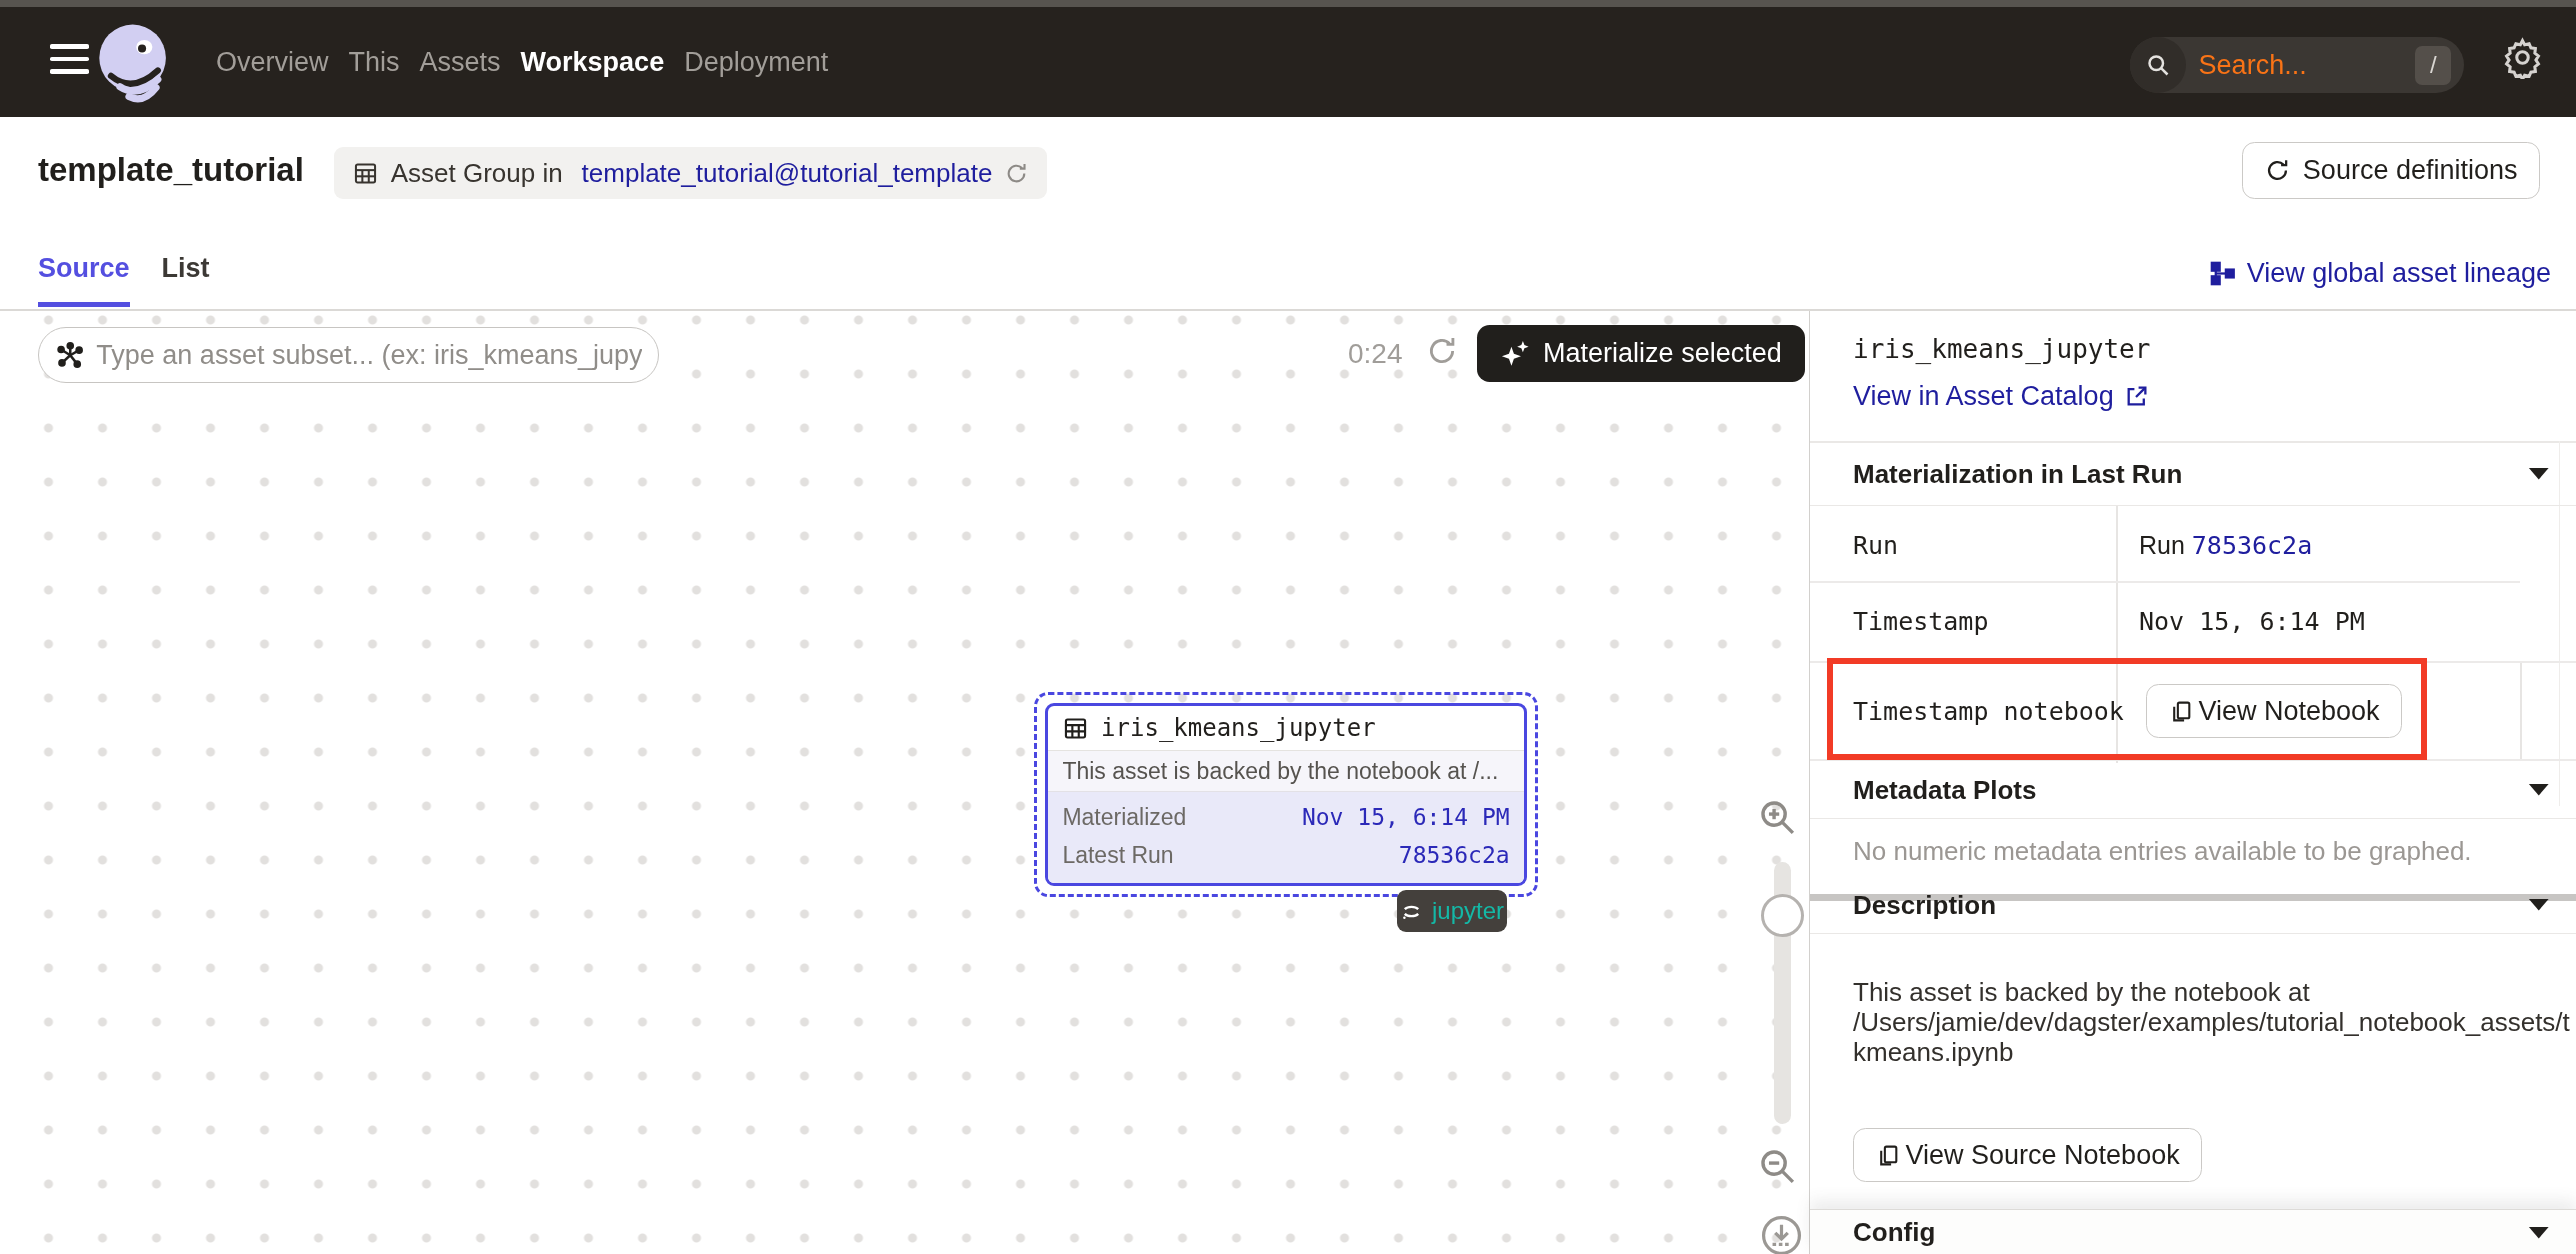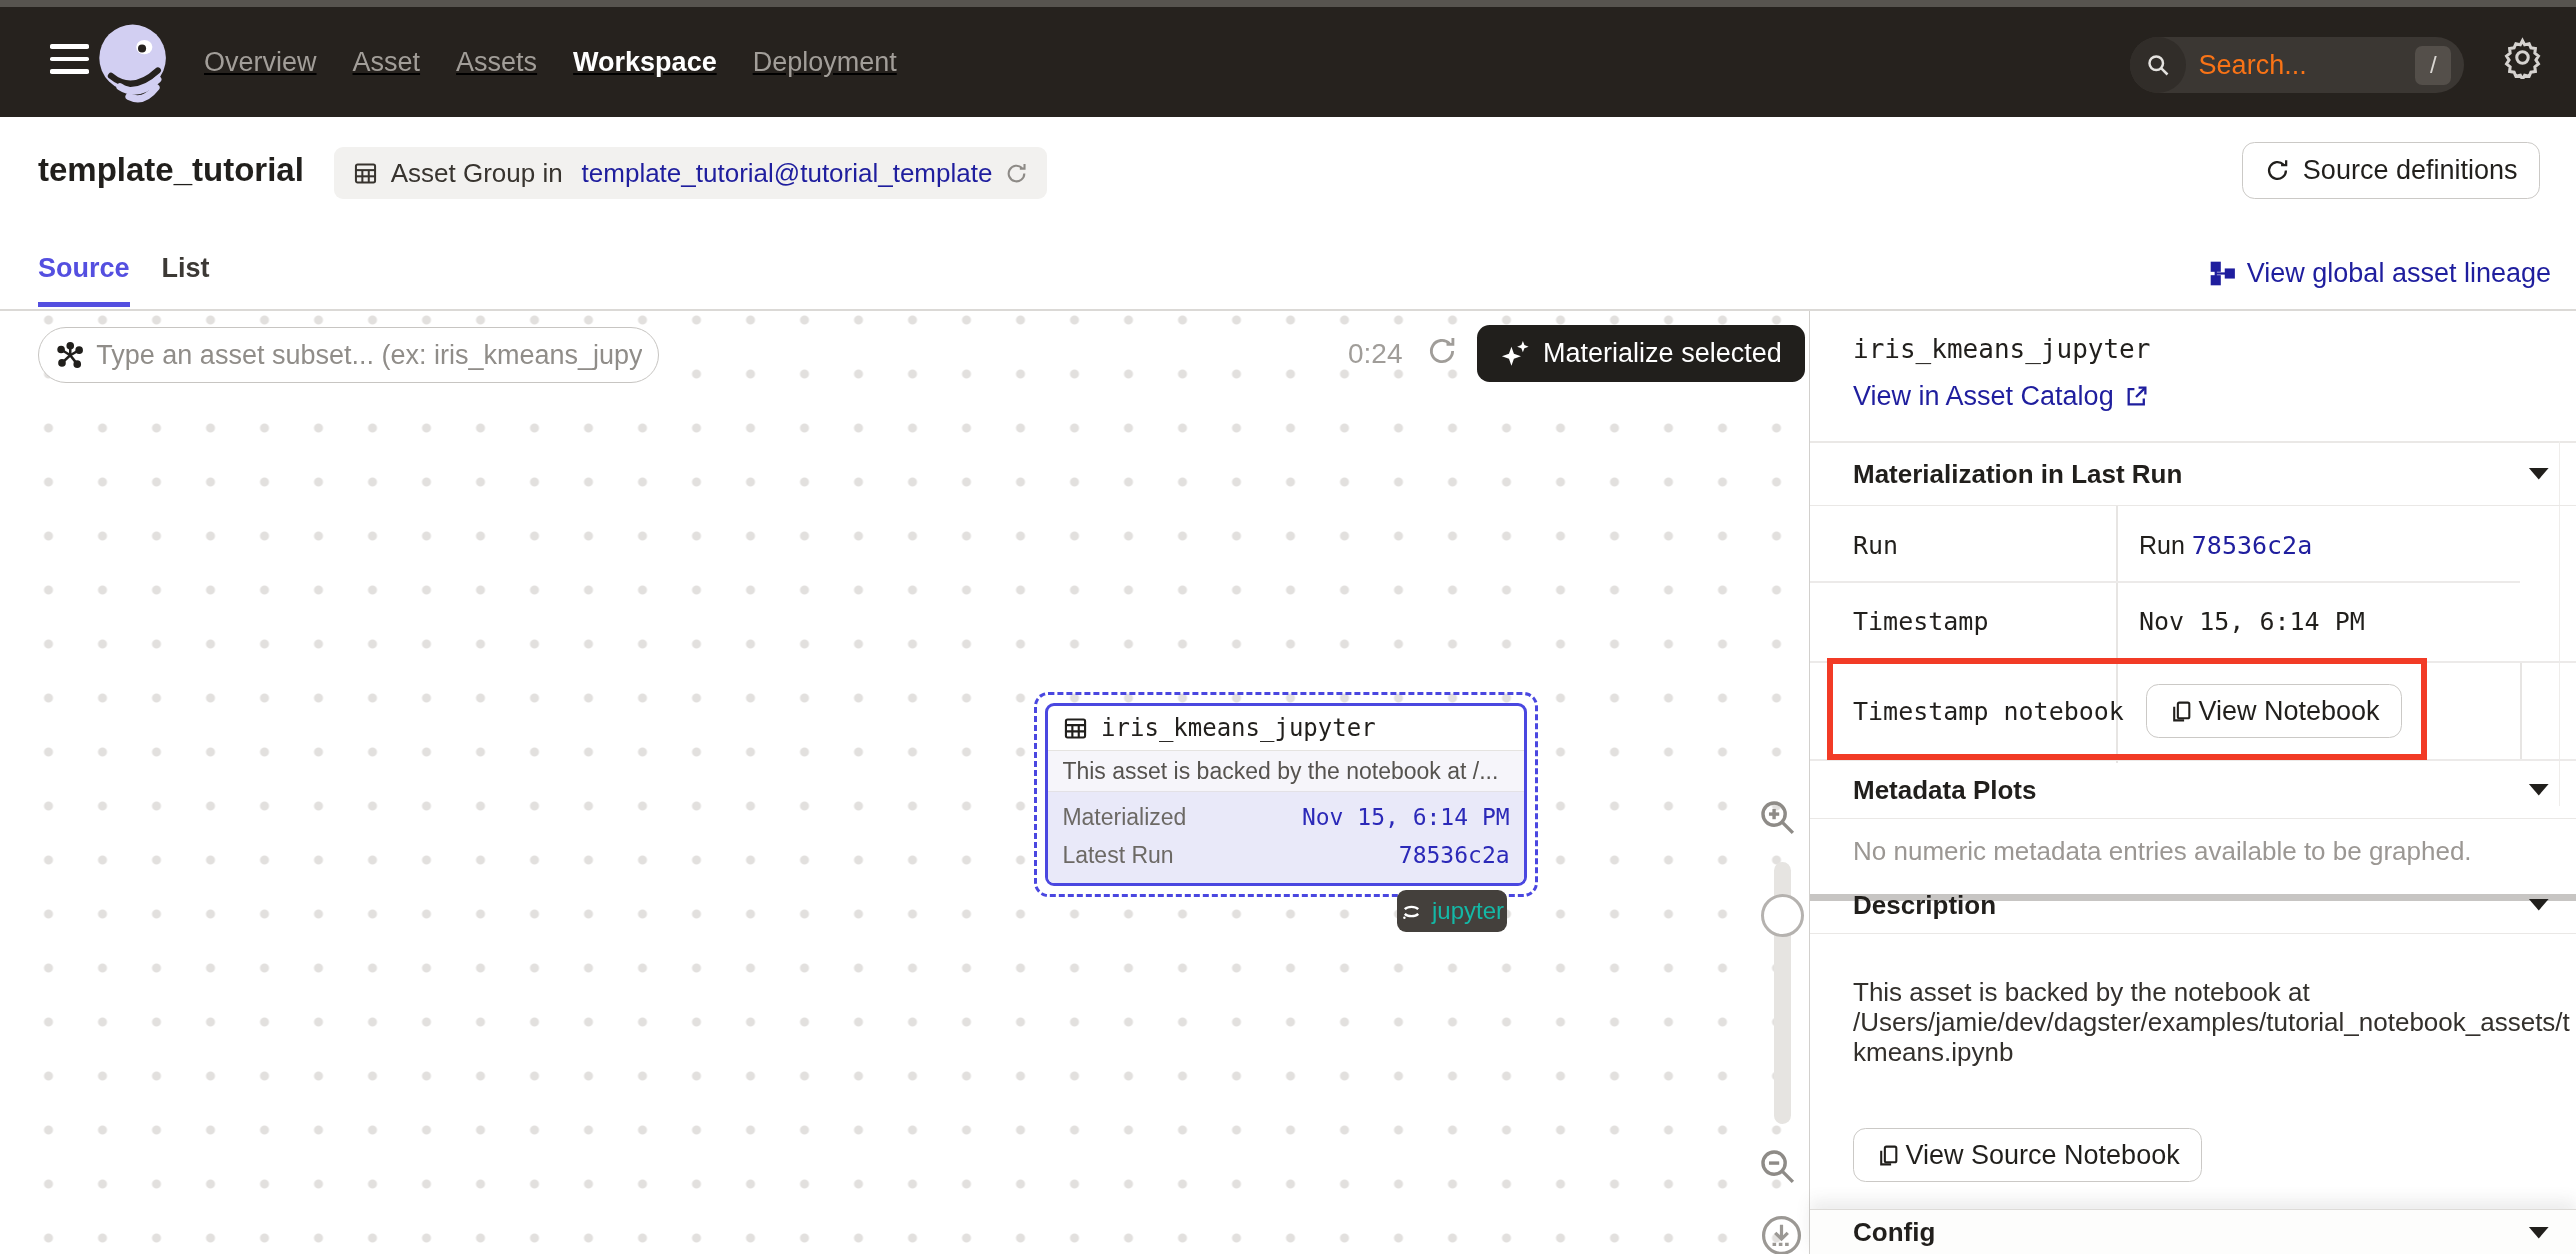--- a/index.html
+++ b/index.html
@@ -7,21 +7,21 @@
     font-family:"Liberation Sans", sans-serif; }
   .mono { font-family:"DejaVu Sans Mono", monospace; }
   .screen { position:relative; width:2576px; height:1255px; background:#ffffff; overflow:hidden; }
 
   
   .window-edge { position:absolute; top:0; left:0; width:100%; height:7.2px; background:#57544f; z-index:3;}
   .topbar { position:absolute; top:0; left:0; width:100%; height:117px; background:#26221e; z-index:2; }
   .hamburger { position:absolute; left:50px; top:44px; width:39px; height:30px; cursor:pointer; }
   .hamburger span { display:block; width:39px; height:4.5px; background:#fff; border-radius:1.8px; margin-bottom:8px; }
   .logo { position:absolute; left:93px; top:20px; width:81px; height:83px; }
-  .nav-links { position:absolute; left:204px; top:7.2px; height:110px; display:flex; align-items:center; gap:36px;text-decoration:underline; }
+  .nav-links { position:absolute; left:216px; top:7.2px; height:110px; display:flex; align-items:center; gap:20px; }
   .nav-link { font-size:27px; color:#a29e99; cursor:pointer; }
   .nav-link.active { color:#ffffff; font-weight:700; }
   .search-pill { position:absolute; left:2130px; top:37px; width:334px; height:56px; background:#3b3733;
     border-radius:28px; display:flex; align-items:center; cursor:text; }
   .search-iconwrap { width:56px; height:56px; border-radius:50%; background:#312d29; display:flex; align-items:center; justify-content:center; }
   .search-placeholder { font-size:27px; color:#f97316; margin-left:12.6px; flex:1; }
   .slash-badge { width:36px; height:39px; margin-right:12.6px; background:#544f4a; border-radius:7.2px; color:#d9d6d2;
     font-size:24px; display:flex; align-items:center; justify-content:center; }
   .gear { position:absolute; left:2501px; top:36px; width:43px; height:43px; color:#d5d2cf; cursor:pointer; }
 
@@ -124,21 +124,21 @@
         <circle cx="44" cy="42" r="37" fill="#d2cff2"></circle>
         <ellipse cx="57" cy="30" rx="9" ry="8" fill="#ffffff"></ellipse>
         <circle cx="54.5" cy="31.5" r="4.5" fill="#26221e"></circle>
         <path d="M20 62 q24 20 52 -6" stroke="#26221e" stroke-width="7" fill="none" stroke-linecap="round"></path>
         <path d="M30 74 q20 13 42 -8" stroke="#d2cff2" stroke-width="8" fill="none" stroke-linecap="round"></path>
         <path d="M40 85 q16 8 30 -10" stroke="#d2cff2" stroke-width="8" fill="none" stroke-linecap="round"></path>
       </svg>
     </div>
     <div class="nav-links">
       <div class="nav-link">Overview</div>
-      <div class="nav-link">Asset</div>
+      <div class="nav-link">This</div>
       <div class="nav-link">Assets</div>
       <div class="nav-link active">Workspace</div>
       <div class="nav-link">Deployment</div>
     </div>
     <div class="search-pill">
       <div class="search-iconwrap">
         <svg viewBox="0 0 24 24" width="27" height="27" fill="none" stroke="#e4e2df" stroke-width="2.2">
           <circle cx="10" cy="10" r="6"></circle>
             <line x1="14.5" y1="14.5" x2="20" y2="20"></line>
         </svg>

